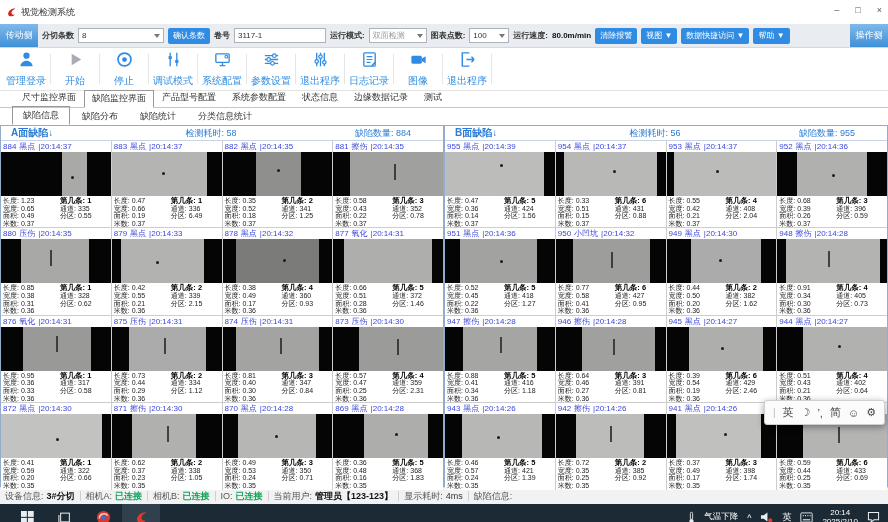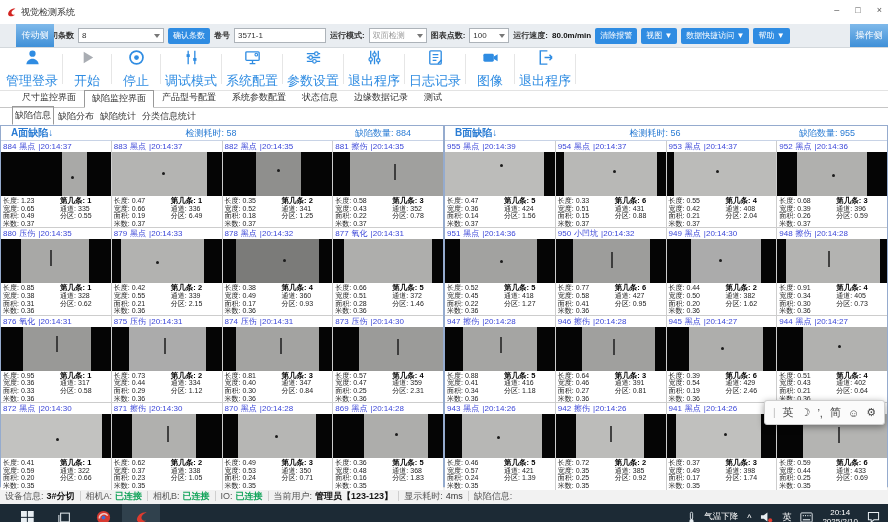--- a/index.html
+++ b/index.html
@@ -9,42 +9,42 @@
   .titlebar{height:24px;background:#fff;display:flex;align-items:center;position:relative;}
   .titlebar .logo{width:11px;height:11px;margin:0 4px 0 6px;}
   .title-text{font-size:9px;color:#333;}
   .win-controls{position:absolute;right:6px;top:6px;display:flex;gap:16px;color:#555;font-size:9px;line-height:9px;}
   .win-controls span{cursor:default;}
   
   .ribbon{height:24px;background:#e9edf1;border-bottom:1px solid #d3d8dc;display:flex;align-items:center;
     gap:4px;padding:0 44px 0 42px;position:relative;font-size:8px;color:#333;box-sizing:border-box;}
   .side-btn{position:absolute;top:0;bottom:0;width:38px;background:linear-gradient(#7fb9ea,#3f90d8);
     color:#fff;display:flex;align-items:center;justify-content:center;font-size:9px;}
-  .side-btn.left{left:16px}.side-btn.right{right:0}
+  .side-btn.left{left:0}.side-btn.right{right:0}
   .rb-label{font-weight:bold;white-space:nowrap;}
   .rb-select,.rb-input{height:15px;background:#fff;border:1px solid #adb3b9;display:flex;align-items:center;
     padding:0 3px;box-sizing:border-box;}
   .rb-select{justify-content:space-between;}
   .caret{width:0;height:0;border-left:3px solid transparent;border-right:3px solid transparent;border-top:4px solid #777;margin-left:3px;}
   .w88{width:86px}.w92{width:92px}.w64{width:58px}.w42{width:40px}
   .gray-text{color:#999;}
   .rb-btn{height:16px;background:#2f8ce2;color:#fff;display:flex;align-items:center;padding:0 5px;
     border-radius:2px;white-space:nowrap;}
   .rb-strong{font-weight:bold;color:#111;white-space:nowrap;}
   
   .icon-toolbar{height:42px;background:#fff;border-bottom:1px solid #e3e3e3;display:flex;align-items:center;padding-left:4px;}
   .tool-item{display:flex;flex-direction:column;align-items:center;justify-content:center;min-width:40px;padding:0 2px;gap:1px;cursor:default;}
-  .tool-item .lbl{font-size:13px;color:#2f8ce2;white-space:nowrap;}
+  .tool-item .lbl{font-size:10px;color:#2f8ce2;white-space:nowrap;}
   .tool-sep{width:1px;height:30px;background:#e6e6e6;margin:0 2px;}
   
   .main-tabs{height:16px;display:flex;align-items:flex-end;border-bottom:1px solid #c6c6c6;background:#fff;padding-left:14px;font-size:9px;}
   .mtab{padding:1px 7px 2px;border:1px solid transparent;color:#333;white-space:nowrap;}
   .mtab.active{border:1px solid #999;border-bottom:1px solid #fff;background:#fff;margin-bottom:-1px;}
   .sub-tabs{height:17px;display:flex;align-items:flex-end;background:#fff;padding-left:12px;font-size:9px;gap:2px;}
-  .stab{padding:2px 2px 2px;color:#333;white-space:nowrap;}
+  .stab{padding:2px 10px 2px;color:#333;white-space:nowrap;}
   .stab.active{border:1px solid #999;border-bottom-color:#fff;}
   
   #panels{display:flex;height:362px;}
   .panel{width:444px;box-sizing:border-box;border:1px solid #95abce;display:flex;flex-direction:column;background:#fff;}
   .panel-head{height:15px;display:flex;align-items:center;font-size:9px;color:#2a7cd4;padding:0 10px;border-bottom:1px solid #c8d3e6;}
   .panel-head .pt{flex:1;font-weight:bold;font-size:10px;white-space:nowrap;}
   .panel-head .pc{flex:1;text-align:center;white-space:nowrap;}
   .panel-head .pn{flex:1;text-align:right;padding-right:22px;white-space:nowrap;}
   .grid{flex:1;display:grid;grid-template-columns:repeat(4,1fr);grid-template-rows:repeat(4,1fr);gap:1px;background:#cdcdcd;}
   .cell{background:#fff;display:flex;flex-direction:column;overflow:hidden;}
@@ -99,21 +99,21 @@
   <div class="ribbon">
     <div class="side-btn left">传动侧</div>
     <span class="rb-label">分切条数</span>
     <div class="rb-select w88">
       <span>8</span>
       <span class="caret"></span>
     </div>
     <div class="rb-btn">确认条数</div>
     <span class="rb-label">卷号</span>
     <div class="rb-input w92">
-      <span>3571-1</span>
+      <span>3117-1</span>
     </div>
     <span class="rb-label">运行模式:</span>
     <div class="rb-select w64">
       <span class="gray-text">双面检测</span>
       <span class="caret"></span>
     </div>
     <span class="rb-label">图表点数:</span>
     <div class="rb-select w42">
       <span>100</span>
       <span class="caret"></span>

